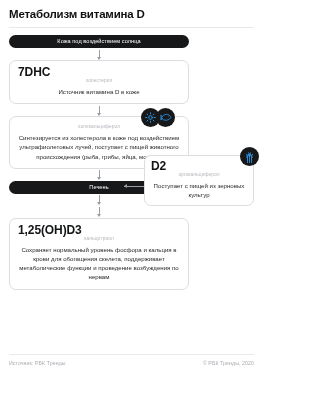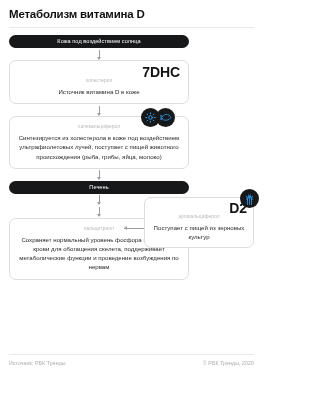--- a/index.html
+++ b/index.html
@@ -69,22 +69,22 @@
 
   .card {
     border: 1px solid #dcdde0;
     border-radius: 7px;
     background: #ffffff;
     padding: 6px 8px 7px 8px;
     box-sizing: border-box;
     position: relative;
   }
   .card-title {
-    text-align: right;
-    font-size: 14px;
+    text-align: left;
+    font-size: 12px;
     font-weight: bold;
     line-height: 10px;
     color: #131416;
     letter-spacing: -0.1px;
   }
   .card-sub {
     text-align: center;
     font-size: 4.8px;
     color: #b4b6bb;
     line-height: 7px;
@@ -155,21 +155,20 @@
     right: -6px;
     top: -9px;
   }
 
   
   .branch {
     position: absolute;
     right: 0;
     top: 120px;
     width: 110px;
-    margin-top: 42px;
   }
   .branch .card {
     padding: 5px 6px 6px 6px;
   }
 
   
   .branch-connector {
     position: absolute;
     left: -20px;
     top: 31px;
@@ -279,20 +278,21 @@
       <div class="arrow-down">
           <span class="shaft"></span>
         </div>
 
 
       <div class="arrow-down">
           <span class="shaft"></span>
         </div>
 
       <div class="card">
+        <div class="card-title">1,25(OH)D3</div>
         <div class="card-sub">кальцитриол</div>
         <div class="card-body">Сохраняет нормальный уровень фосфора и кальция в крови для обогащения скелета, поддерживает метаболические функции и проведение возбуждения по нервам</div>
       </div>
 
     </div>
 
     <div class="branch">
       <div class="card">
         <div class="badge-group" id="d2-badge">
           <div class="badge">

